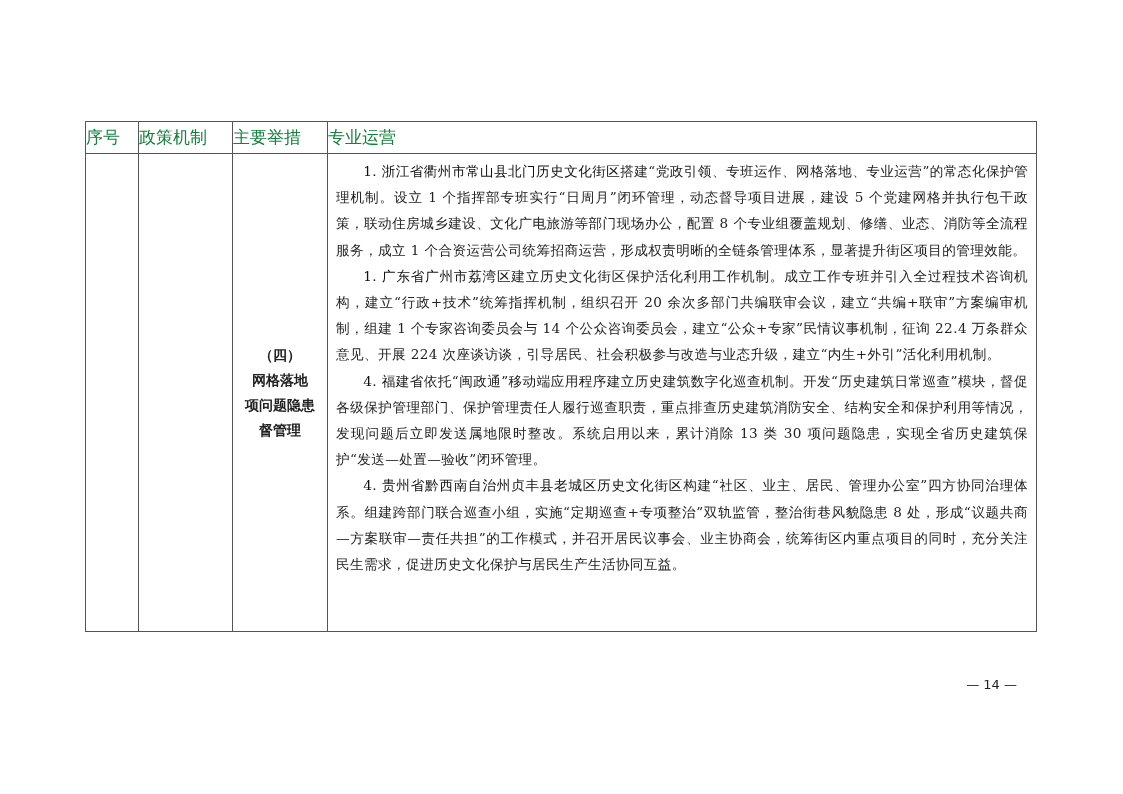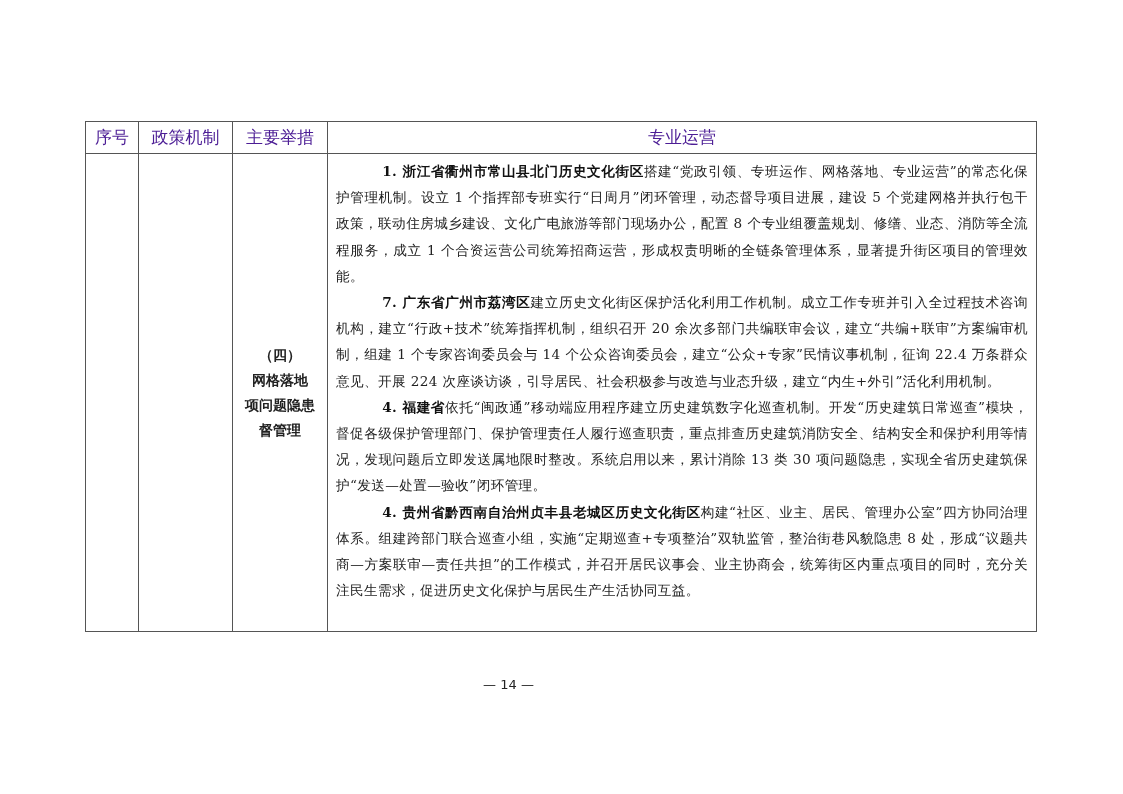--- a/index.html
+++ b/index.html
@@ -2,29 +2,29 @@
 <html><head>
 <meta charset="utf-8">
 <style>
   html, body { margin: 0; padding: 0; background: #ffffff; }
   body { width: 1123px; height: 794px; position: relative; overflow: hidden;
          font-family: "DejaVu Serif", "Liberation Serif", serif; color: #1a1a1a; }
   .doc-table { position: absolute; left: 85px; top: 121px; width: 952px;
                border-collapse: collapse; table-layout: fixed; }
   .doc-table td, .doc-table th { border: 1.5px solid #555; padding: 0; vertical-align: middle; }
   .doc-table th { height: 31px; font-family: Liberation Sans, sans-serif;
-                  font-weight: normal; font-size: 17px; text-align: center; color: #4c1d95; }
+                  font-weight: normal; font-size: 17px; text-align: left; color: #15803d; }
   .col1 { width: 53px; } .col2 { width: 94px; } .col3 { width: 95px; }
   .measure-cell { text-align: center; font-weight: bold; font-size: 14px; line-height: 25px; color: #222; }
   .measure-cell span { display: block; }
   .detail-cell { padding: 4px 8px 2px 8px !important; vertical-align: top !important; }
   .para { font-size: 13.6px; line-height: 26.2px; text-indent: 2em; margin: 0; text-align: justify;
           letter-spacing: 0.4px; color: #222; }
-  .para b { font-weight: bold; color: #111; margin-left: 19px; }
-  .page-number { position: absolute; left: 0; width: 1017px; top: 677px; text-align: center;
+  .para b { font-weight: normal; color: #111; }
+  .page-number { position: absolute; left: 0; width: 1017px; top: 677px; text-align: right;
                  font-family: "DejaVu Sans", "Liberation Sans", sans-serif; font-size: 13px; color: #222; }
 </style>
 </head>
 <body>
 
 <table class="doc-table">
   <colgroup>
     <col class="col1">
       <col class="col2">
       <col class="col3">
@@ -43,21 +43,21 @@
       <td></td>
       <td></td>
       <td class="measure-cell">
         <span>（四）</span>
         <span>网格落地</span>
         <span>项问题隐患</span>
         <span>督管理</span>
       </td>
       <td class="detail-cell">
         <p class="para"><b>1. 浙江省衢州市常山县北门历史文化街区</b><span>搭建“党政引领、专班运作、网格落地、专业运营”的常态化保护管理机制。设立 1 个指挥部专班实行“日周月”闭环管理，动态督导项目进展，建设 5 个党建网格并执行包干政策，联动住房城乡建设、文化广电旅游等部门现场办公，配置 8 个专业组覆盖规划、修缮、业态、消防等全流程服务，成立 1 个合资运营公司统筹招商运营，形成权责明晰的全链条管理体系，显著提升街区项目的管理效能。</span></p>
-        <p class="para"><b>7. 广东省广州市荔湾区</b><span>建立历史文化街区保护活化利用工作机制。成立工作专班并引入全过程技术咨询机构，建立“行政+技术”统筹指挥机制，组织召开 20 余次多部门共编联审会议，建立“共编+联审”方案编审机制，组建 1 个专家咨询委员会与 14 个公众咨询委员会，建立“公众+专家”民情议事机制，征询 22.4 万条群众意见、开展 224 次座谈访谈，引导居民、社会积极参与改造与业态升级，建立“内生+外引”活化利用机制。</span></p>
+        <p class="para"><b>1. 广东省广州市荔湾区</b><span>建立历史文化街区保护活化利用工作机制。成立工作专班并引入全过程技术咨询机构，建立“行政+技术”统筹指挥机制，组织召开 20 余次多部门共编联审会议，建立“共编+联审”方案编审机制，组建 1 个专家咨询委员会与 14 个公众咨询委员会，建立“公众+专家”民情议事机制，征询 22.4 万条群众意见、开展 224 次座谈访谈，引导居民、社会积极参与改造与业态升级，建立“内生+外引”活化利用机制。</span></p>
         <p class="para"><b>4. 福建省</b><span>依托“闽政通”移动端应用程序建立历史建筑数字化巡查机制。开发“历史建筑日常巡查”模块，督促各级保护管理部门、保护管理责任人履行巡查职责，重点排查历史建筑消防安全、结构安全和保护利用等情况，发现问题后立即发送属地限时整改。系统启用以来，累计消除 13 类 30 项问题隐患，实现全省历史建筑保护“发送—处置—验收”闭环管理。</span></p>
         <p class="para"><b>4. 贵州省黔西南自治州贞丰县老城区历史文化街区</b><span>构建“社区、业主、居民、管理办公室”四方协同治理体系。组建跨部门联合巡查小组，实施“定期巡查+专项整治”双轨监管，整治街巷风貌隐患 8 处，形成“议题共商—方案联审—责任共担”的工作模式，并召开居民议事会、业主协商会，统筹街区内重点项目的同时，充分关注民生需求，促进历史文化保护与居民生产生活协同互益。</span></p>
       </td>
     </tr>
   </tbody>
 </table>
 
 <div class="page-number">— 14 —</div>
 
 </body></html>

